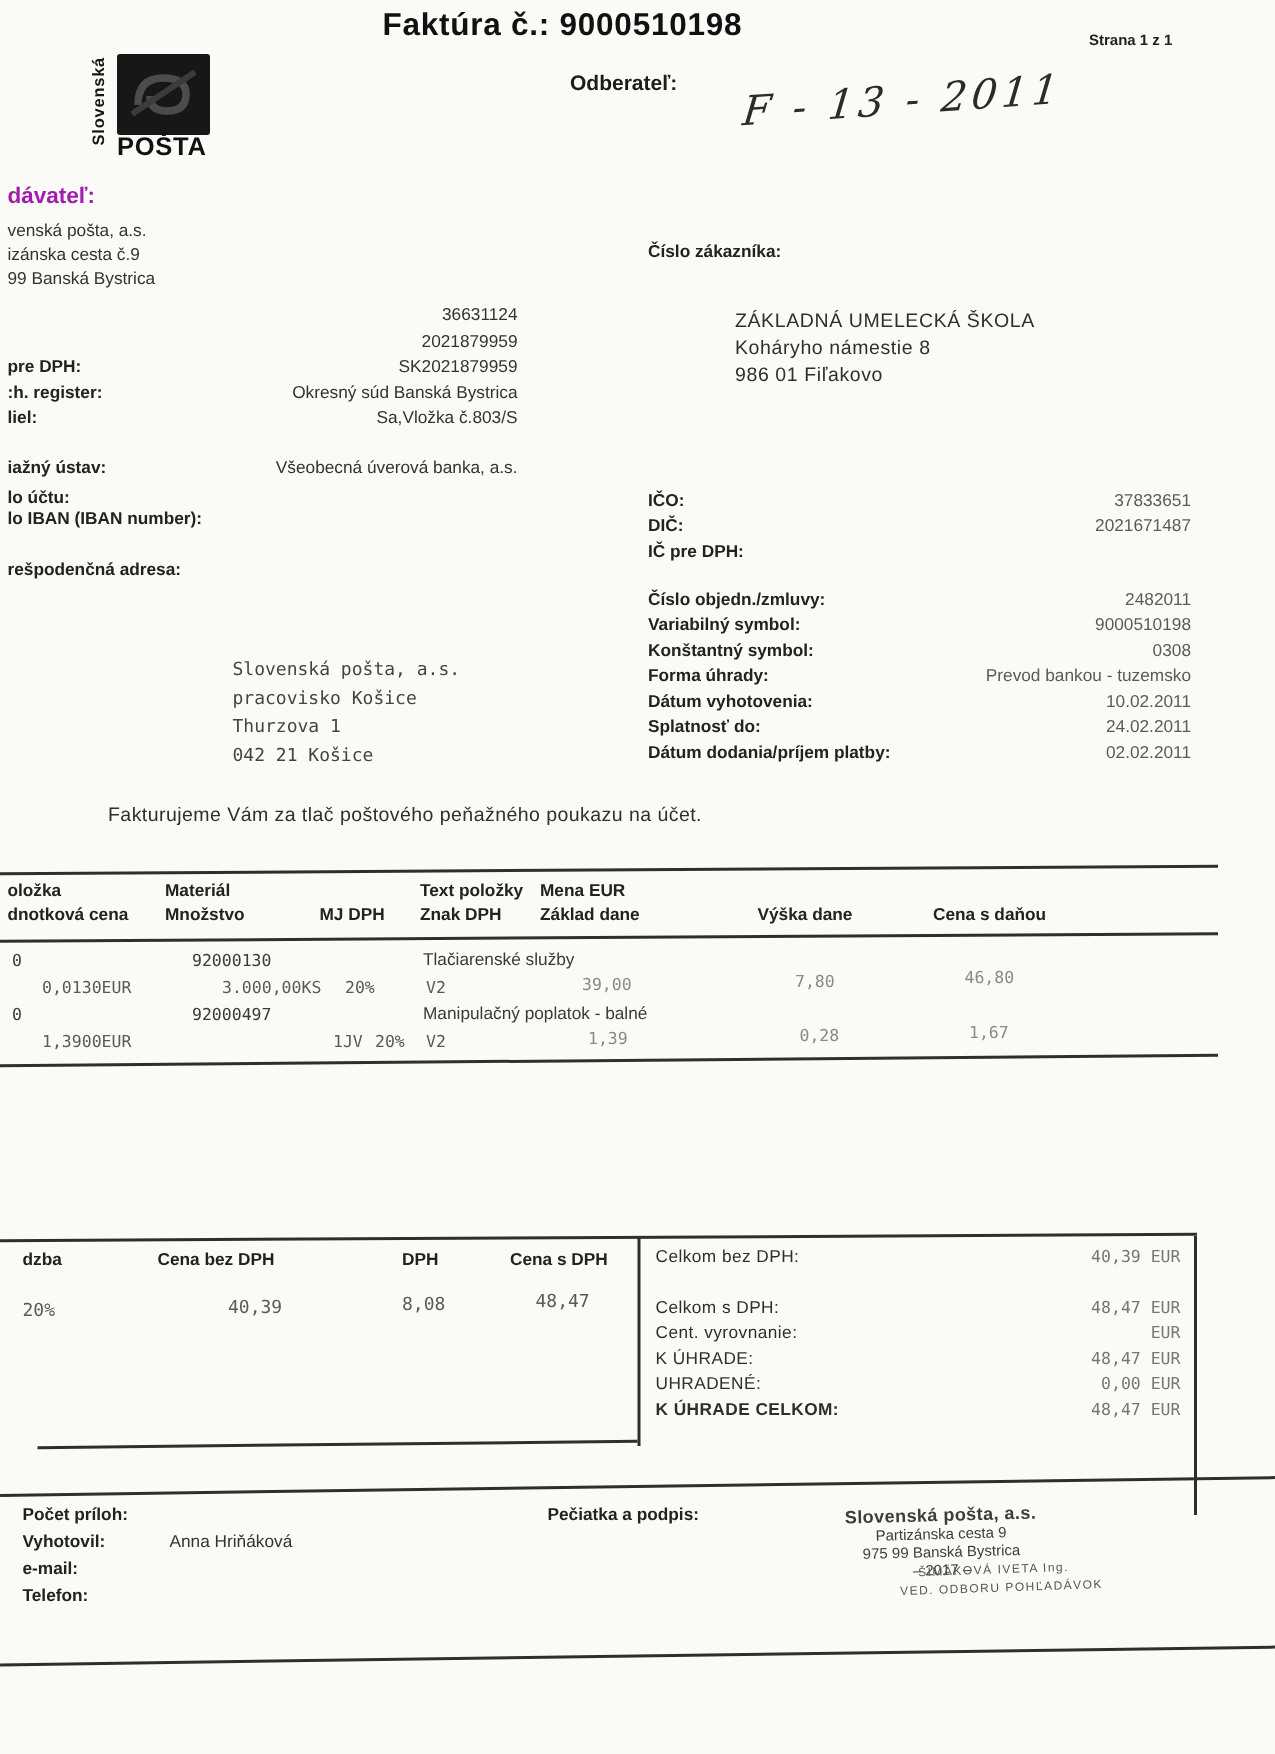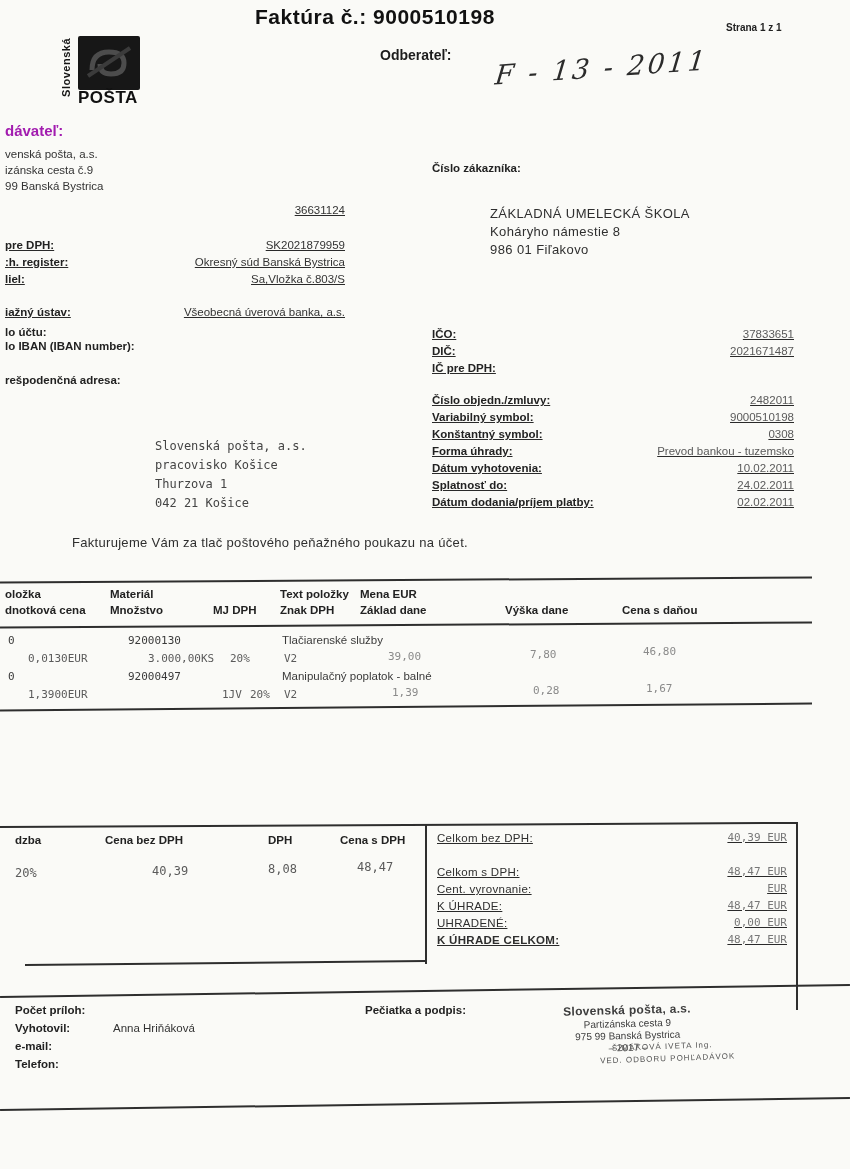--- a/index.html
+++ b/index.html
@@ -6,21 +6,21 @@
   body{
     width:850px;height:1169px;
     background:#fafaf7;
     font-family:"Liberation Sans", sans-serif;
     color:#2a2a2a;
     position:relative;
     overflow:hidden;
   }
   .page{position:absolute;inset:0;}
   .abs{position:absolute;}
-  .row{position:absolute;display:flex;justify-content:space-between;align-items:flex-end;text-decoration:underline;}
+  .row{position:absolute;display:flex;justify-content:space-between;align-items:flex-end;}
   .lbl{font-weight:bold;font-size:11.5px;color:#222;}
   .val{font-size:11.5px;color:#333;}
   .mono{font-family:"DejaVu Sans Mono", monospace;}
   .hline{position:absolute;background:#2e2e2e;height:2px;}
   .vline{position:absolute;background:#2e2e2e;width:2px;}
   .title{font-size:21px;font-weight:bold;color:#111;letter-spacing:.5px;}
   .small-bold{font-size:10px;font-weight:bold;color:#222;}
   .addr{font-size:13px;color:#2f2f2f;line-height:18px;letter-spacing:.4px;}
   .faded{color:#8a8a8a;}
   .mid{color:#5a5a5a;}
@@ -73,20 +73,24 @@
 
   <div class="abs" style="left:5px;top:122px;font-size:15px;font-weight:bold;color:#a21caf;">dávateľ:</div>
   <div class="abs val" style="left:5px;top:148px;">venská pošta, a.s.</div>
   <div class="abs val" style="left:5px;top:164px;">izánska cesta č.9</div>
   <div class="abs val" style="left:5px;top:180px;"> 99   Banská Bystrica</div>
 
   <div class="row" style="left:5px;top:204px;width:340px;">
     <span class="lbl"></span>
       <span class="val">36631124</span>
   </div>
+  <div class="row" style="left:5px;top:222px;width:340px;">
+    <span class="lbl"></span>
+      <span class="val">2021879959</span>
+  </div>
   <div class="row" style="left:5px;top:239px;width:340px;">
     <span class="lbl">pre DPH:</span>
     <span class="val">SK2021879959</span>
   </div>
   <div class="row" style="left:5px;top:256px;width:340px;">
     <span class="lbl">:h. register:</span>
     <span class="val">Okresný súd Banská Bystrica</span>
   </div>
   <div class="row" style="left:5px;top:273px;width:340px;">
     <span class="lbl">liel:</span>

